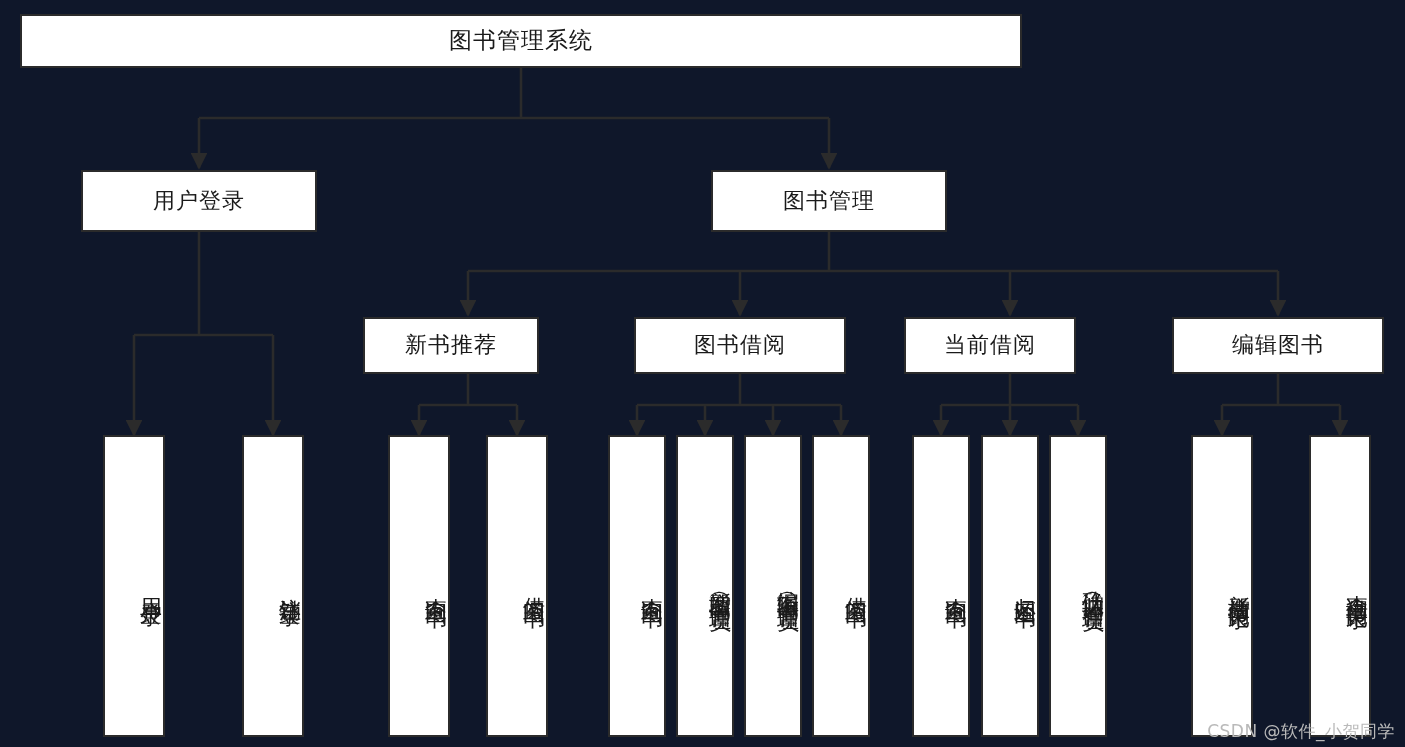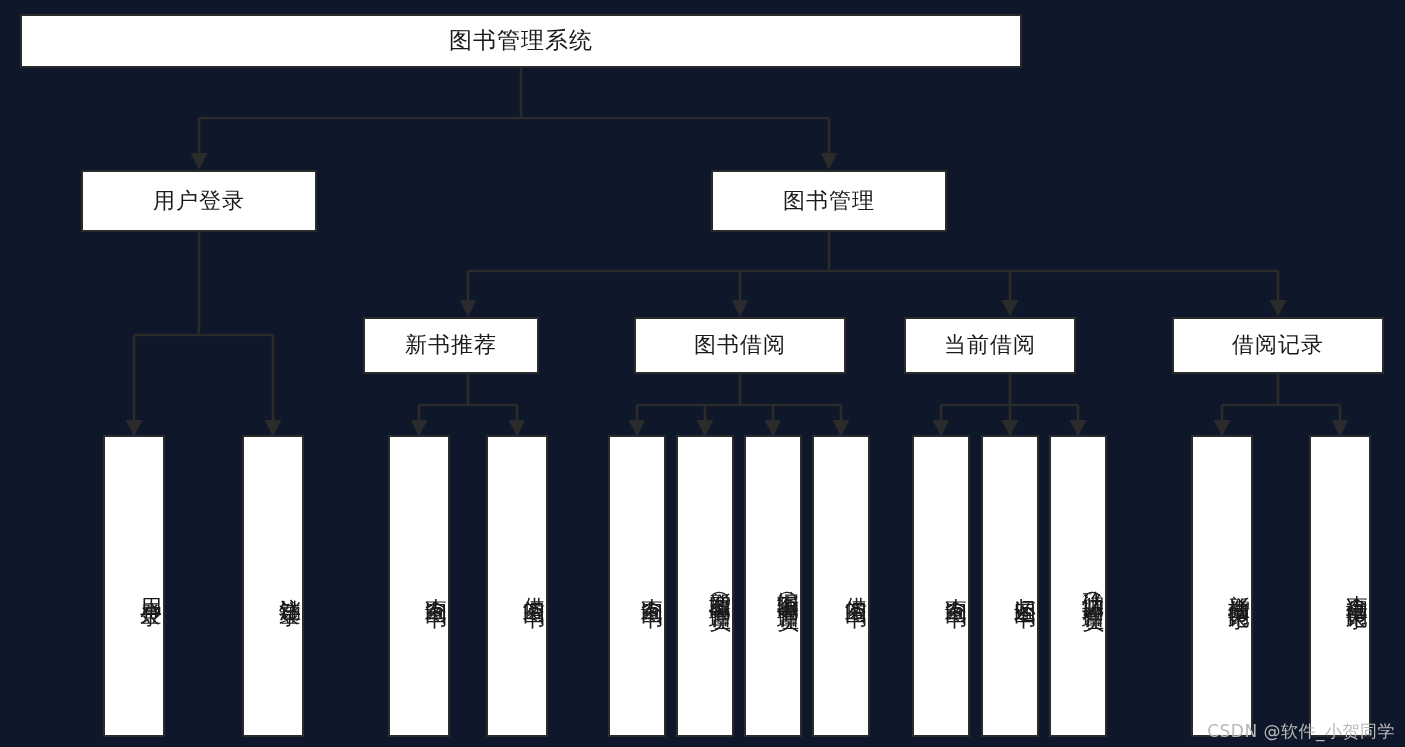--- a/index.html
+++ b/index.html
@@ -126,21 +126,21 @@
   </svg>
 
   <div class="node node-h node-root" style="left:20px; top:14px; width:1002px; height:54px;">图书管理系统</div>
 
   <div class="node node-h" style="left:81px; top:170px; width:236px; height:62px;">用户登录</div>
   <div class="node node-h" style="left:711px; top:170px; width:236px; height:62px;">图书管理</div>
 
   <div class="node node-h" style="left:363px; top:317px; width:176px; height:57px;">新书推荐</div>
   <div class="node node-h" style="left:634px; top:317px; width:212px; height:57px;">图书借阅</div>
   <div class="node node-h" style="left:904px; top:317px; width:172px; height:57px;">当前借阅</div>
-  <div class="node node-h" style="left:1172px; top:317px; width:212px; height:57px;">借阅记录</div>
+  <div class="node node-h" style="left:1172px; top:317px; width:212px; height:57px;">编辑图书</div>
 
   <div class="node node-v" style="left:103px; top:435px; width:62px; height:302px;">
     <span class="vlabel">用户登录</span>
   </div>
   <div class="node node-v" style="left:242px; top:435px; width:62px; height:302px;">
     <span class="vlabel">注销登录</span>
   </div>
 
   <div class="node node-v" style="left:388px; top:435px; width:62px; height:302px;">
     <span class="vlabel">查询图书</span>

